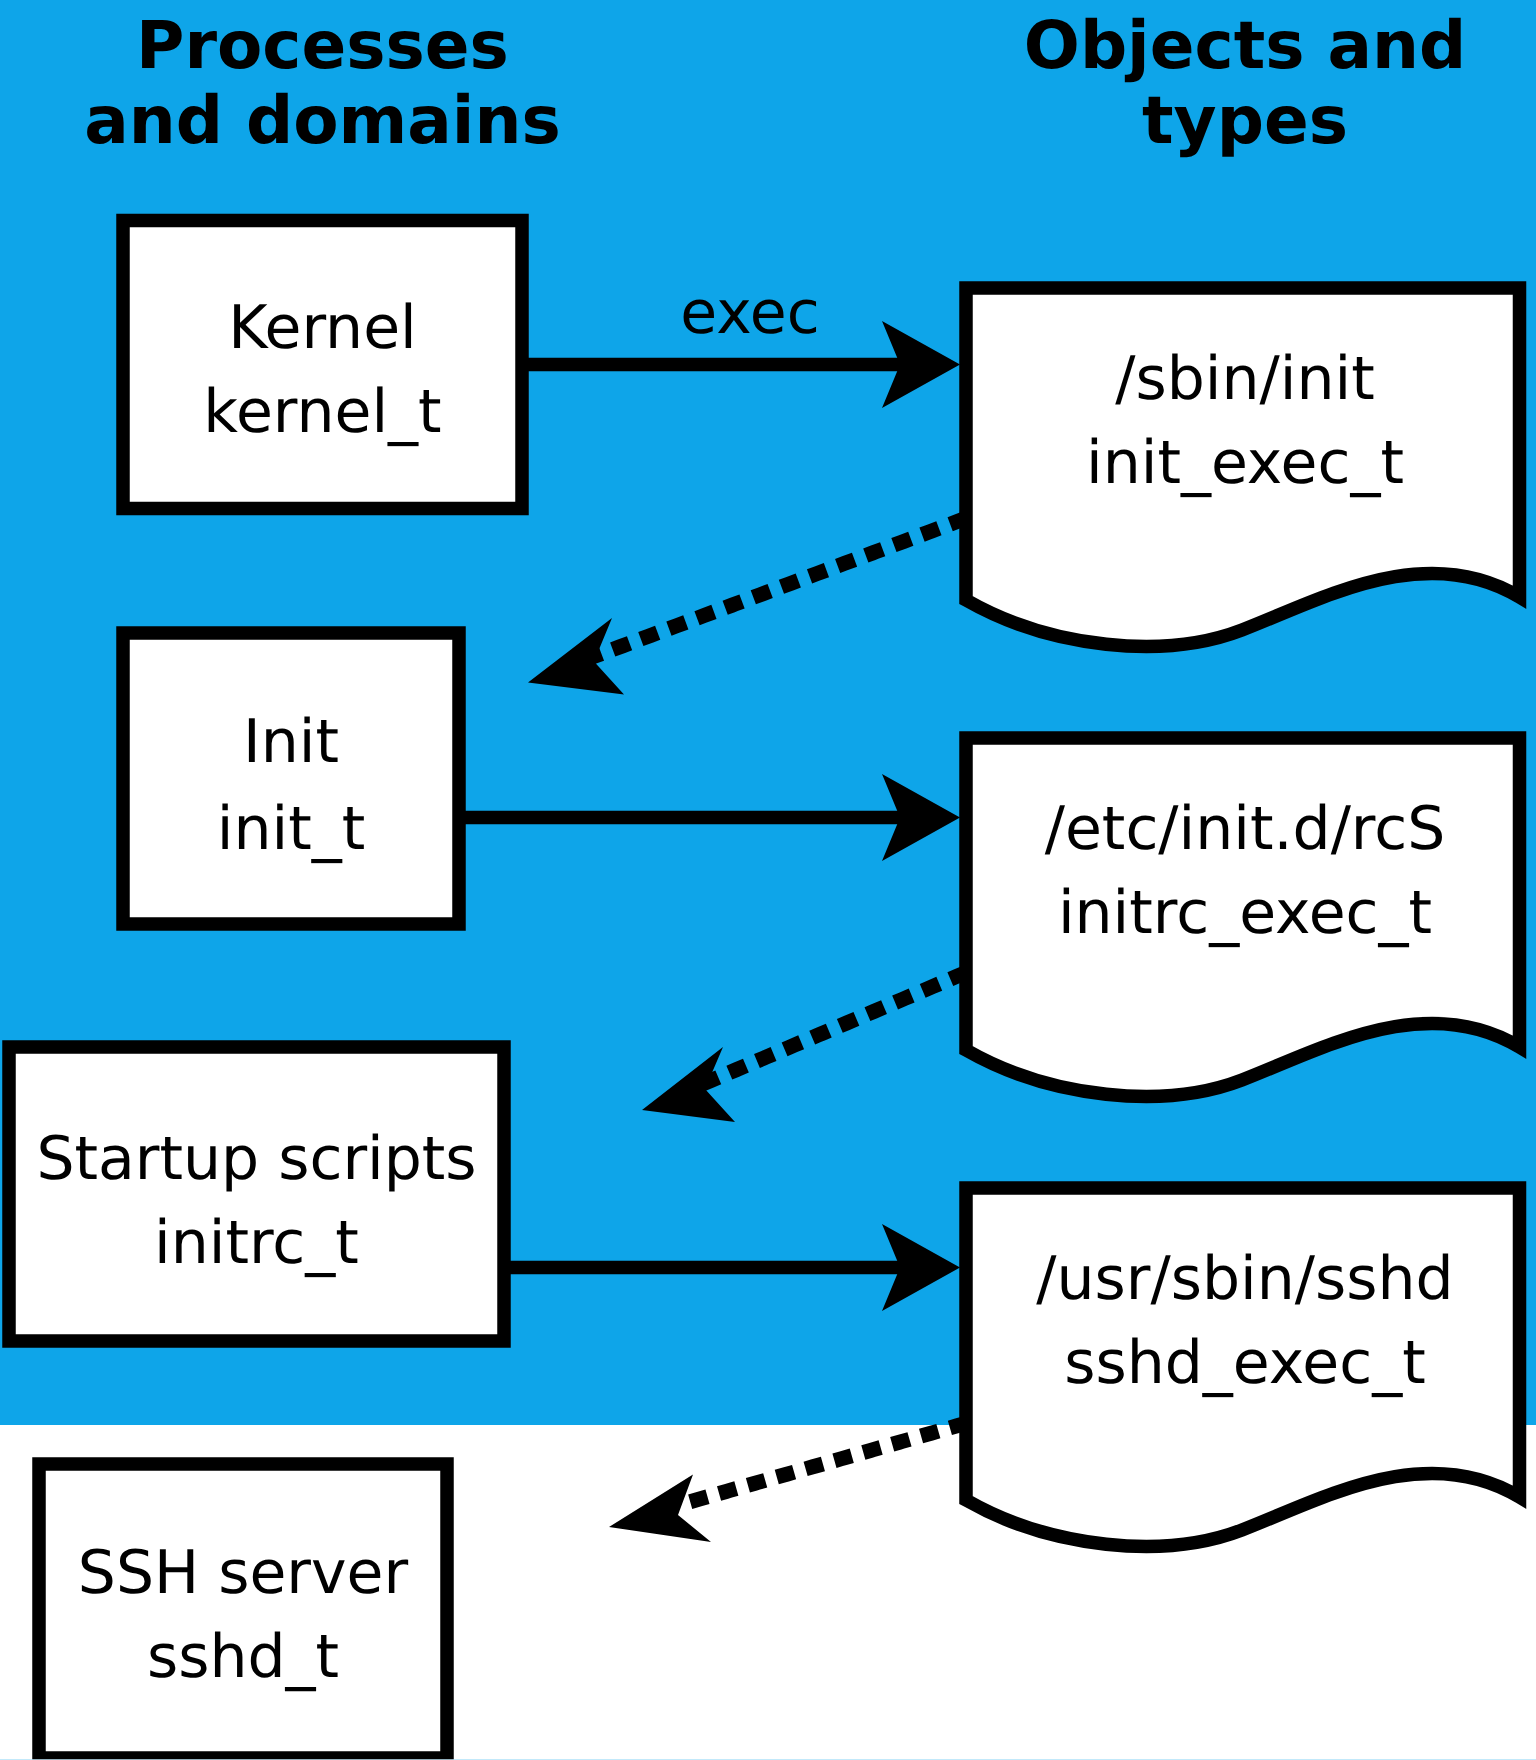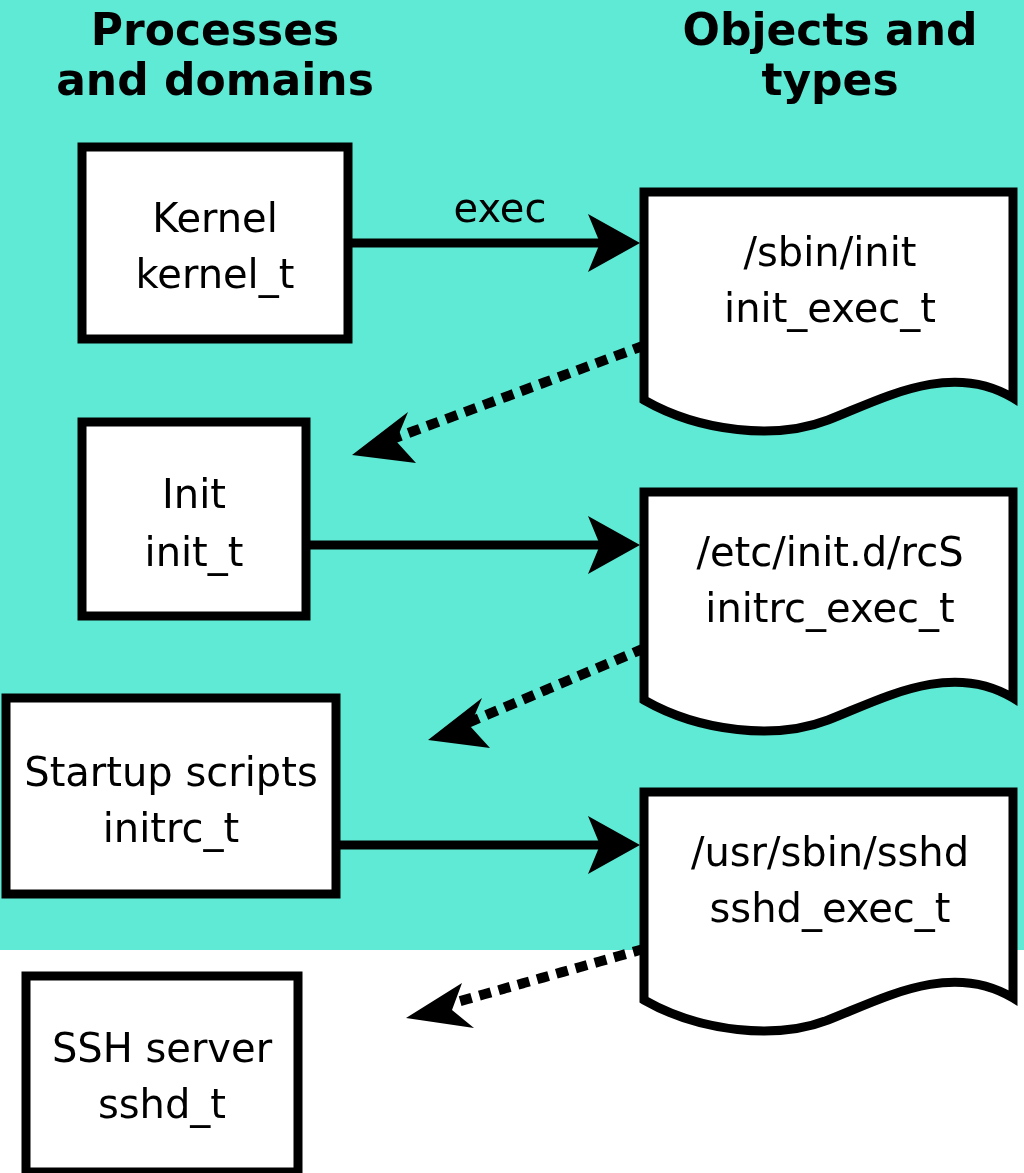--- a/index.html
+++ b/index.html
@@ -10,21 +10,21 @@
   body {
     width: 1024px;
     height: 1173px;
     font-family: "DejaVu Sans", sans-serif;
     overflow: hidden;
   }
   #diagram-root {
     position: relative;
     width: 1024px;
     height: 950px;
-    background: #5eead4;
+    background: #0ea5e9;
   }
   svg.diagram {
     display: block;
     width: 1024px;
     height: 1173px;
   }
   .col-header {
     font-family: "DejaVu Sans", sans-serif;
     font-weight: bold;
     font-size: 44px;

